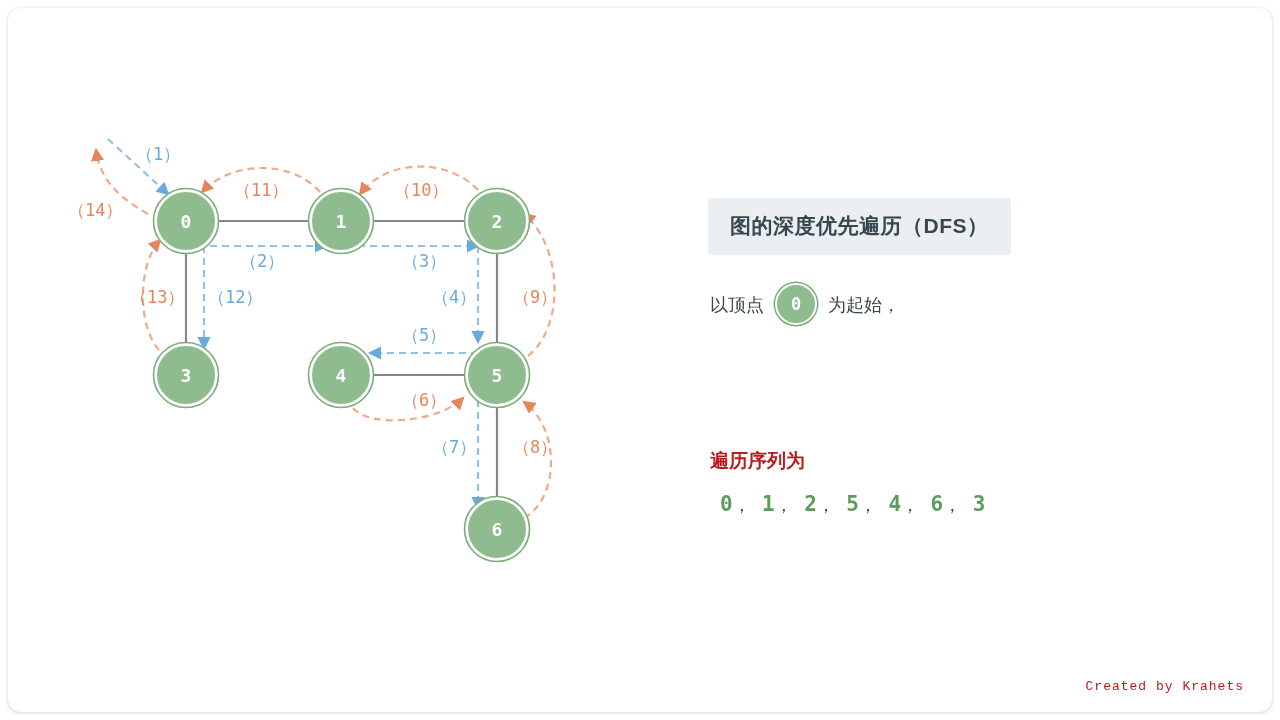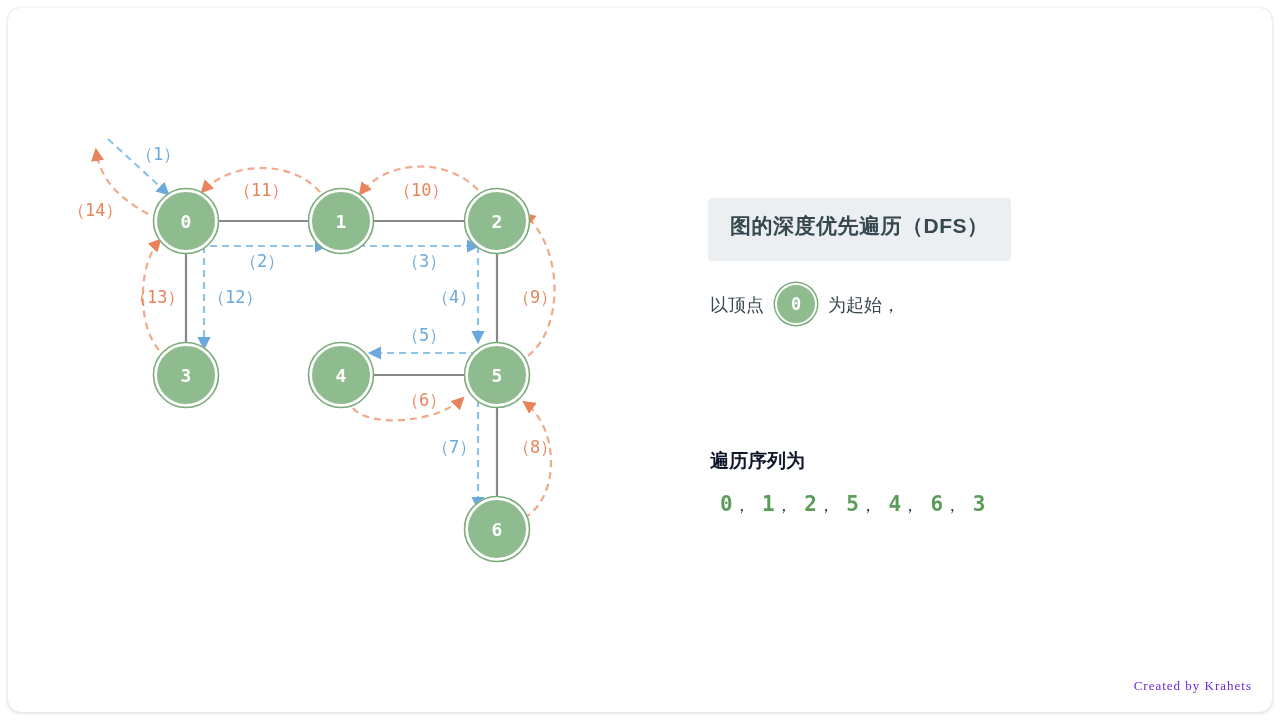--- a/index.html
+++ b/index.html
@@ -37,21 +37,21 @@
     left: 700px;
     top: 0;
     width: 560px;
     height: 704px;
   }
   .title-box {
     position: absolute;
     left: 0px;
     top: 190px;
     background: #eceff1;
-    padding: 14px 22px 21px 22px;
+    padding: 14px 22px 15px 22px;
     border-radius: 4px;
   }
   .title-text {
     font-size: 21px;
     font-weight: bold;
     color: #37474f;
     letter-spacing: 0.5px;
   }
   .desc {
     position: absolute;
@@ -83,21 +83,21 @@
     margin: 0 6px;
     position: relative;
     top: -2px;
   }
   .seq-title {
     position: absolute;
     left: 2px;
     top: 440px;
     font-size: 19px;
     font-weight: bold;
-    color: #0f172a;
+    color: #b91c1c;
   }
   .seq-values {
     position: absolute;
     left: 12px;
     top: 484px;
     font-size: 19px;
     color: #37474f;
     font-family: "DejaVu Sans Mono", monospace;
   }
   .seq-values .v {
@@ -105,25 +105,25 @@
     font-weight: bold;
     font-size: 21px;
   }
   .seq-values .c {
     color: #37474f;
     font-family: "Liberation Sans", sans-serif;
     font-size: 18px;
   }
   .credit {
     position: absolute;
-    right: 20px;
+    right: 28px;
     bottom: 18px;
-    font-family: Liberation Serif, serif;
+    font-family: Liberation Mono, monospace;
     font-size: 13px;
-    color: #6d28d9;
+    color: #b91c1c;
     letter-spacing: 1px;
   }
   svg { display: block; }
   text { font-family: "DejaVu Sans Mono", monospace; }
   .lbl-blue { fill: #6aa9dd; font-size: 17px; }
   .lbl-orange { fill: #e8845c; font-size: 17px; }
   .node-label { fill: #ffffff; font-size: 18px; font-weight: bold; }
 </style>
 </head>
 <body>

